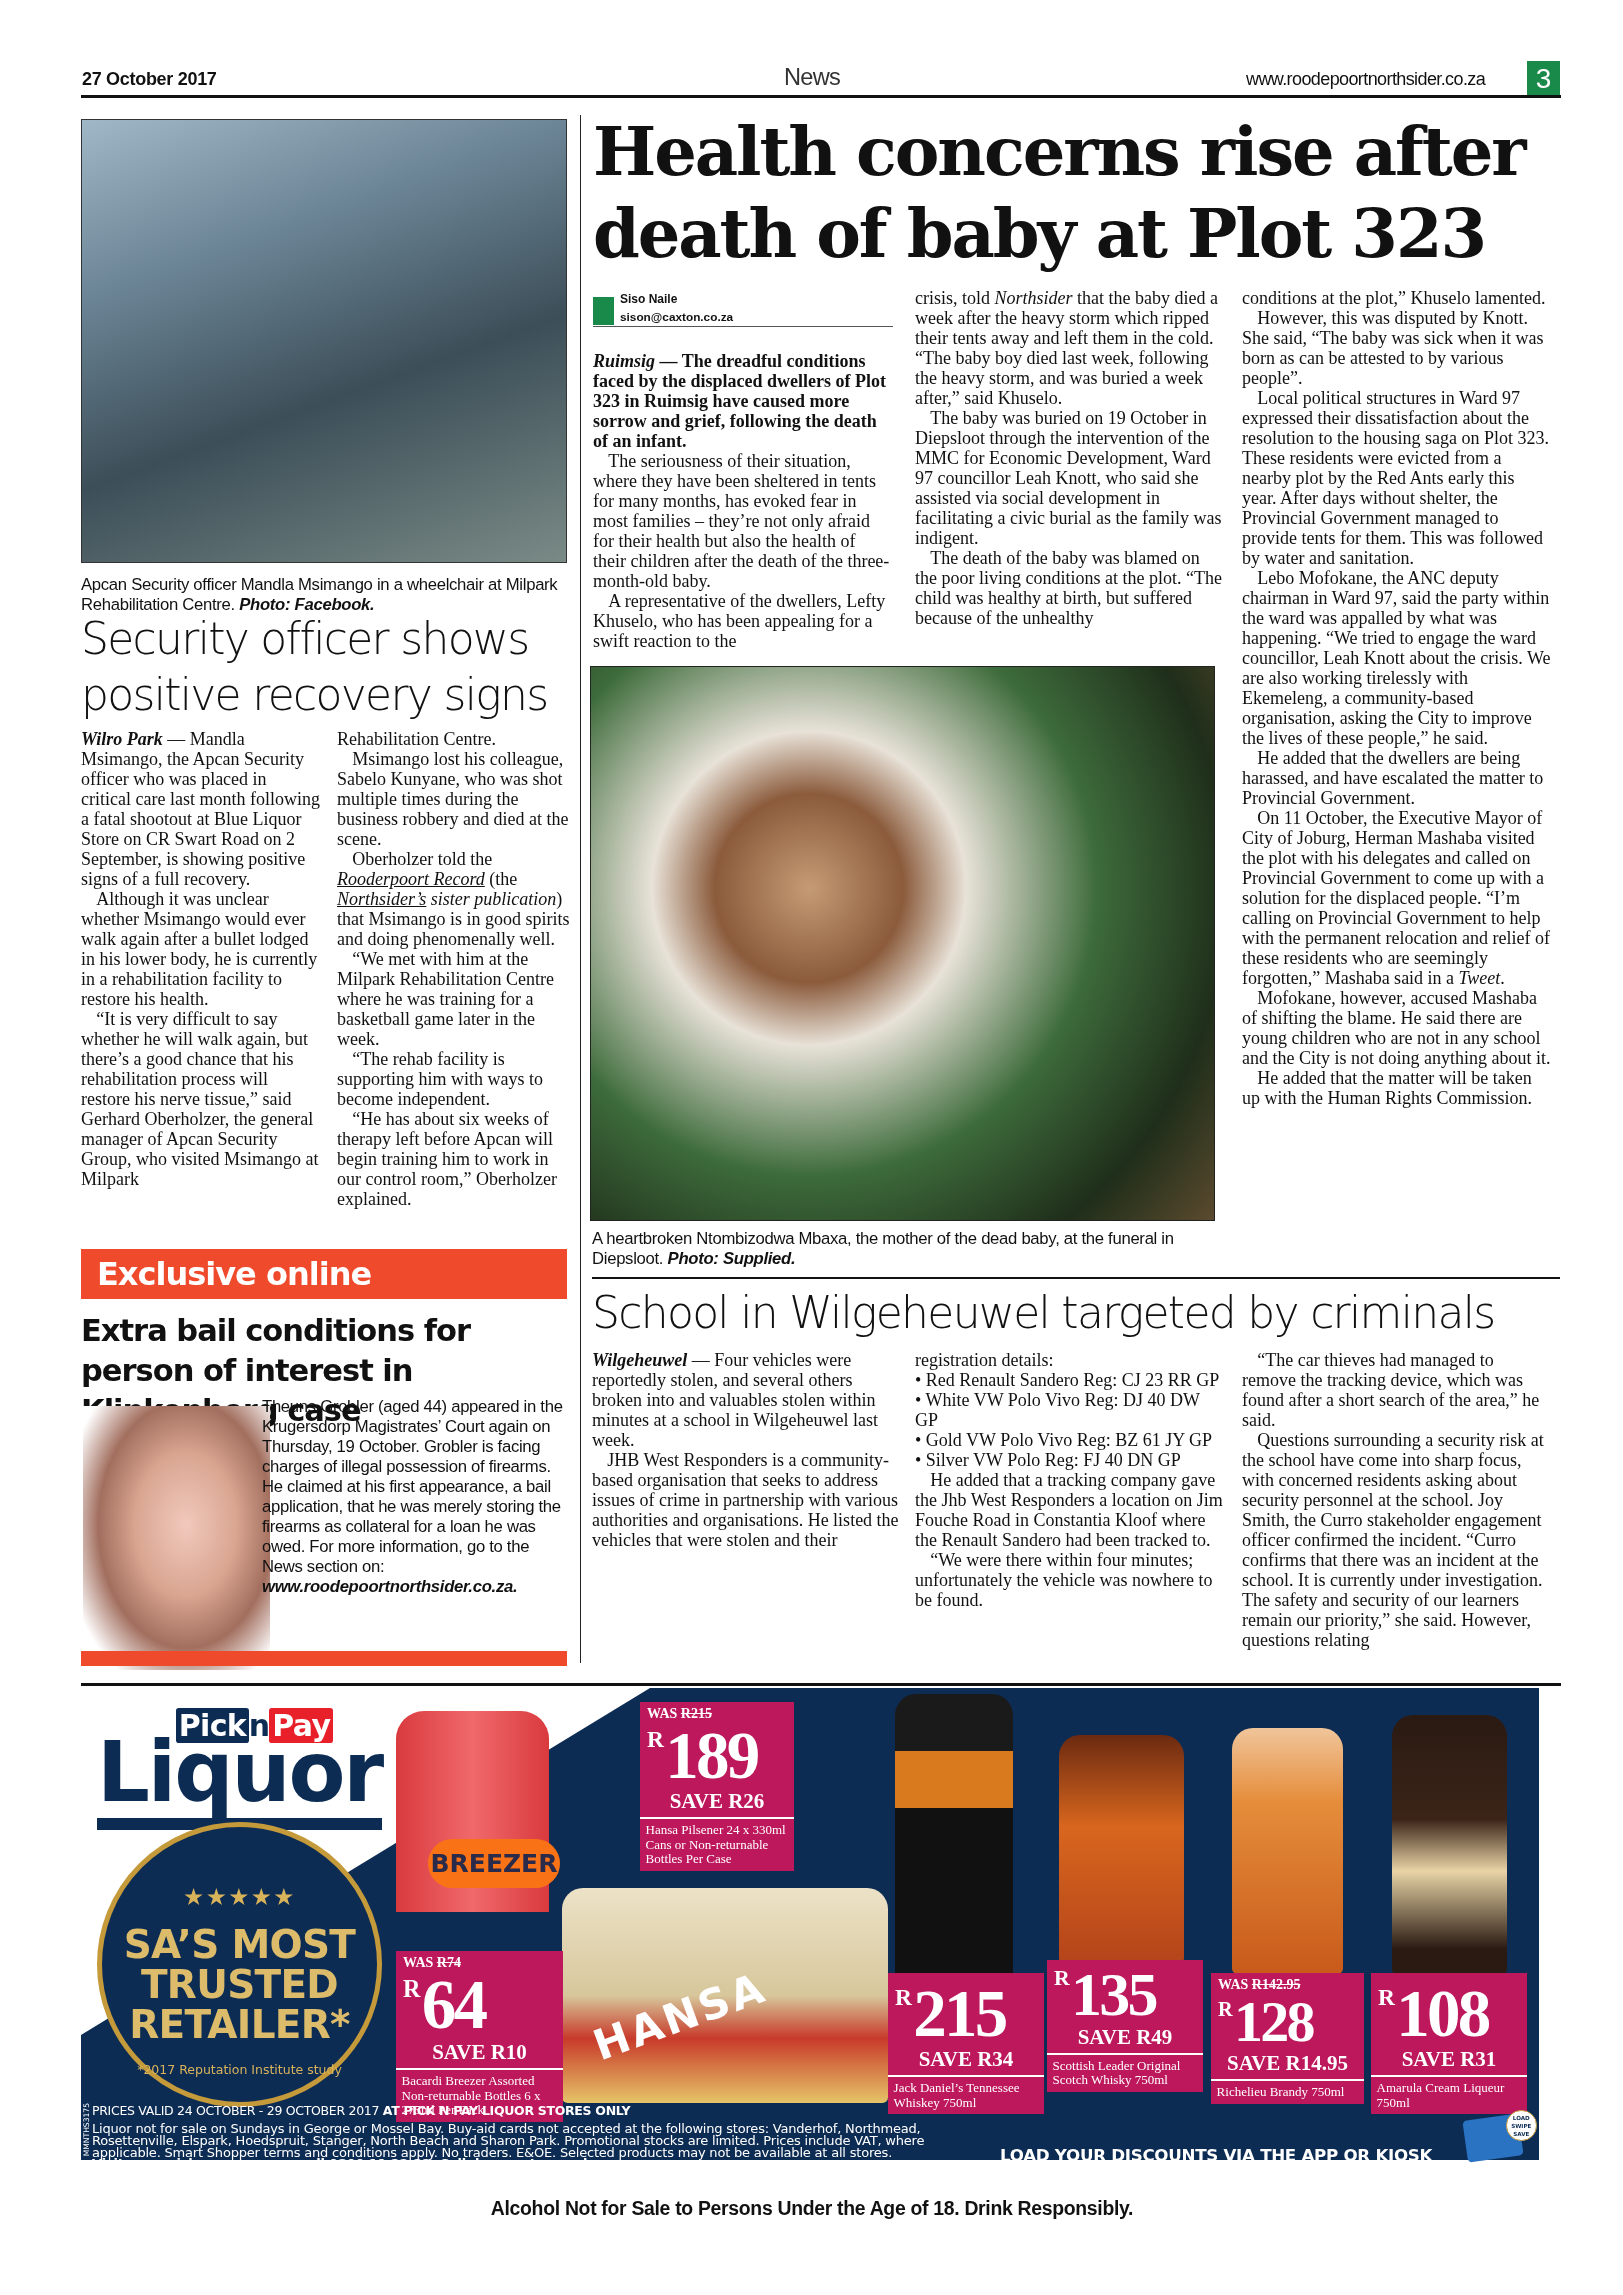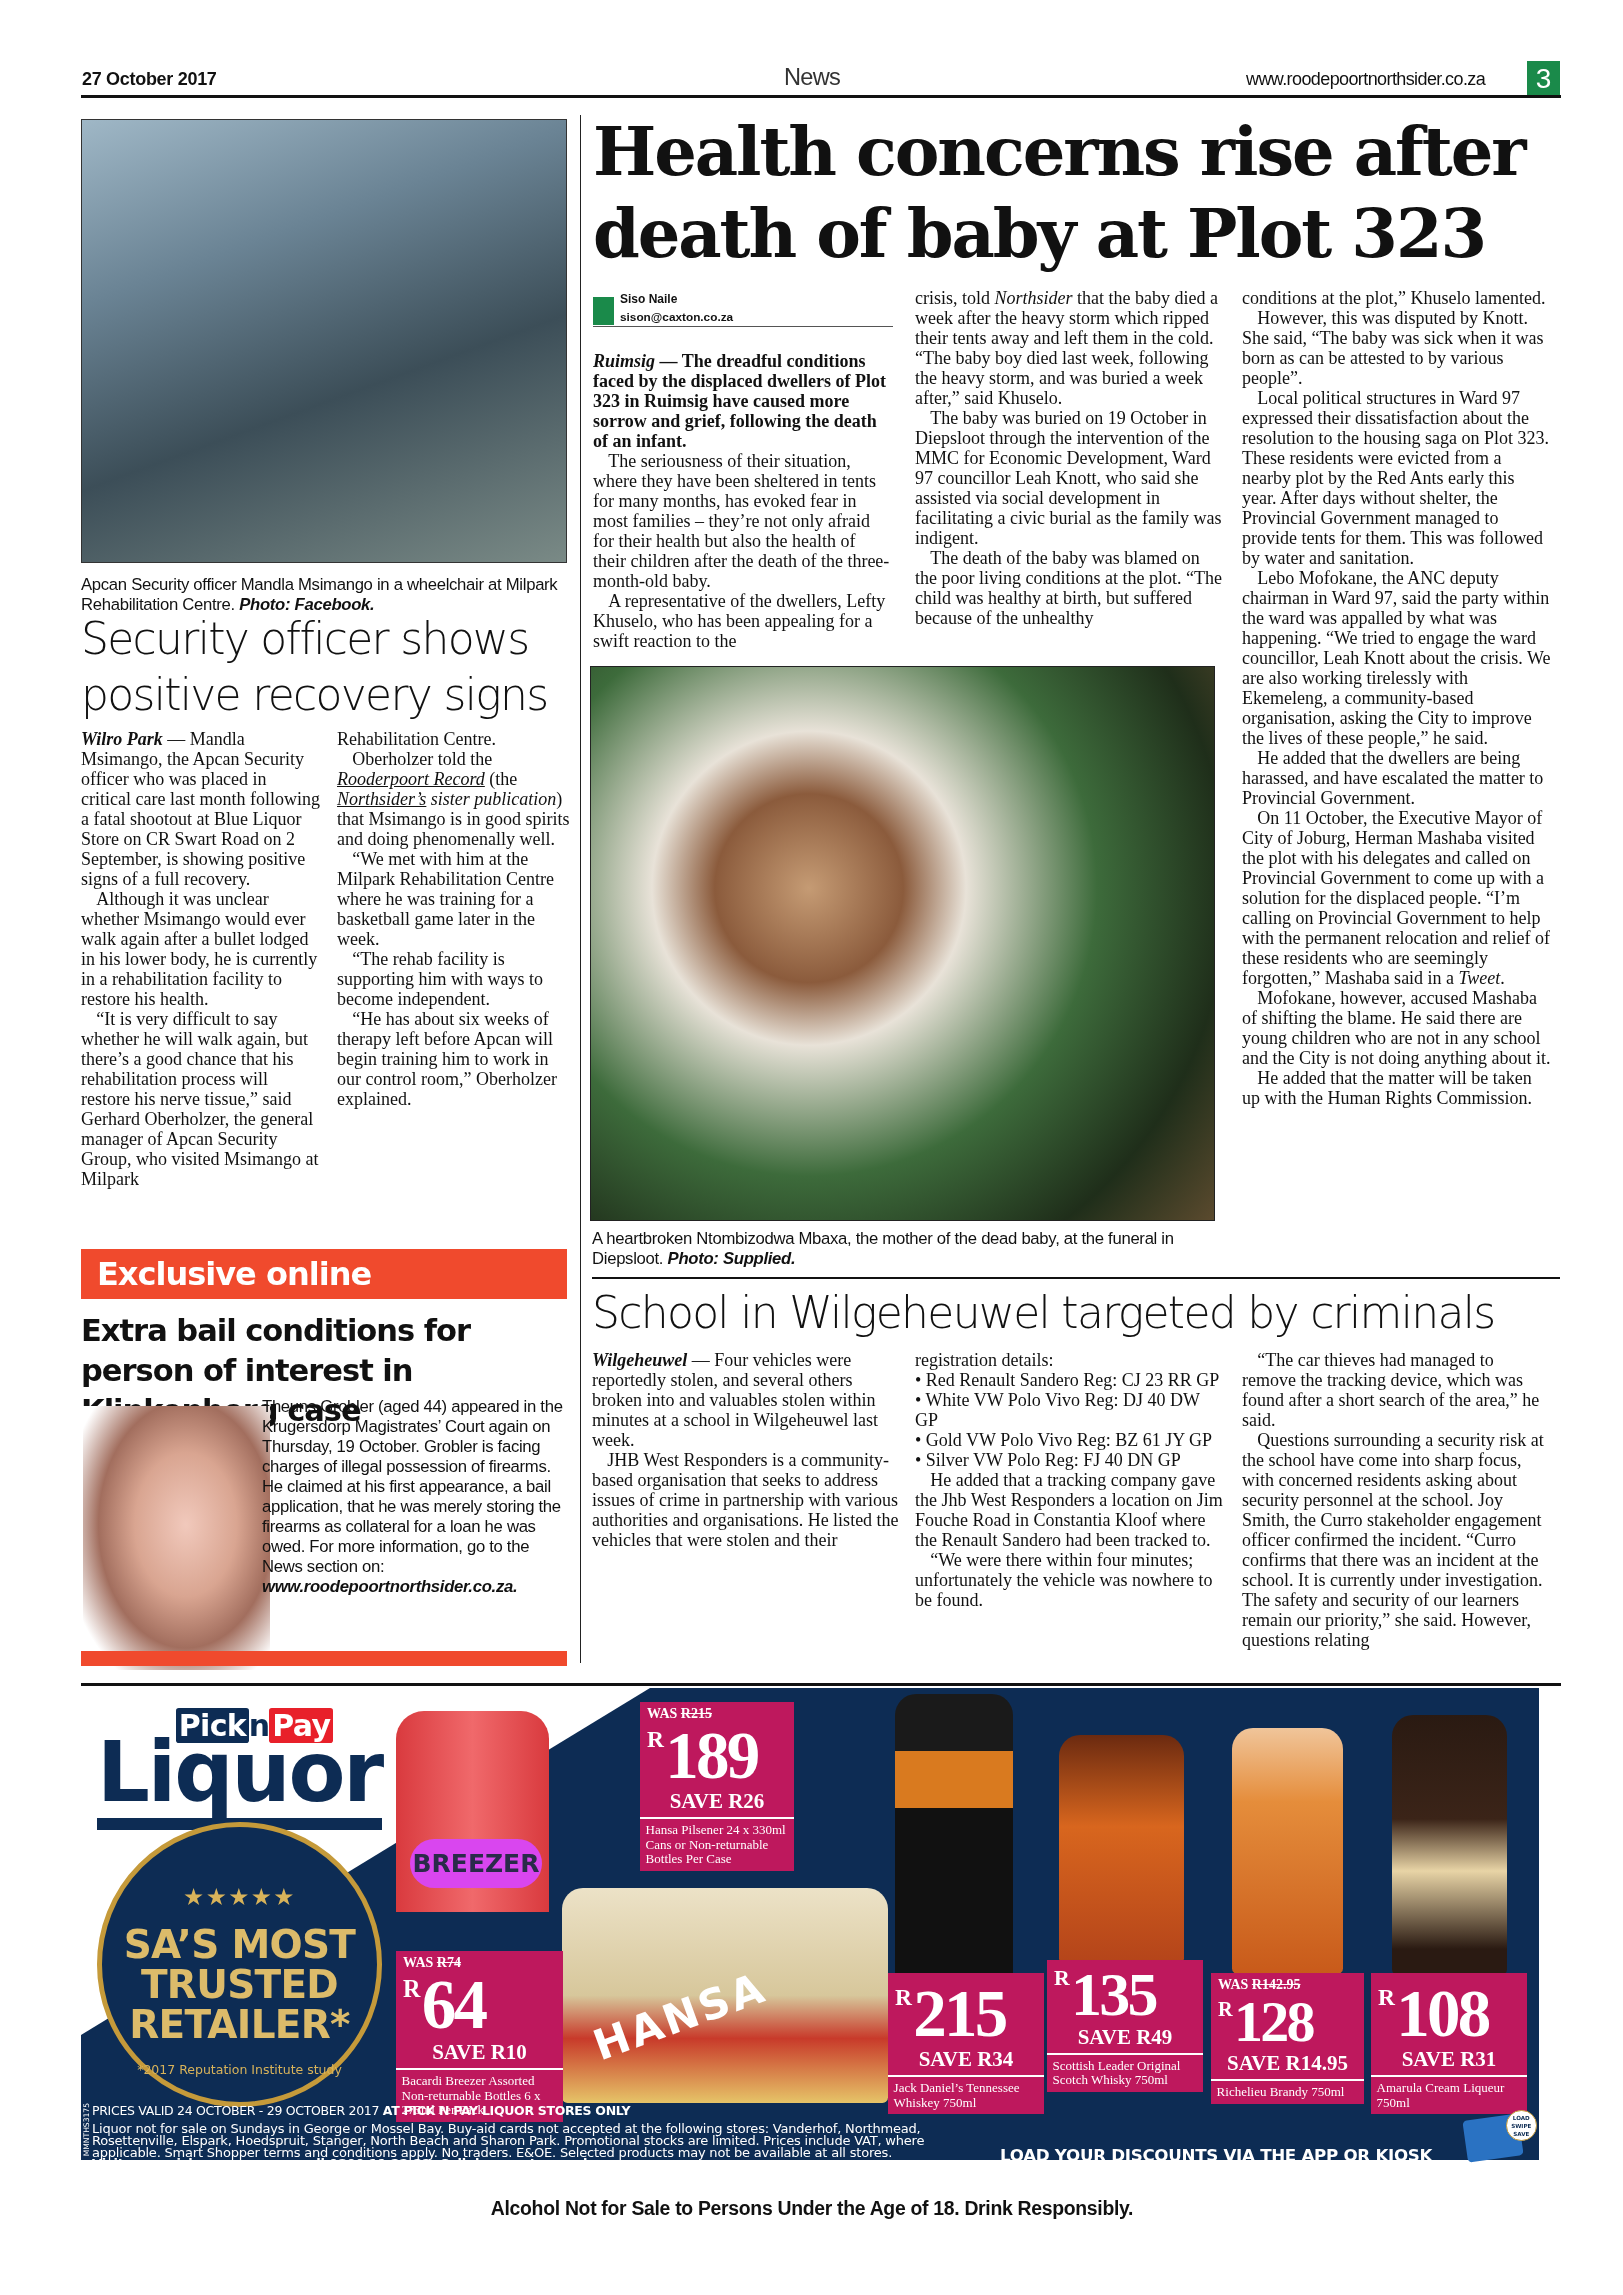--- a/index.html
+++ b/index.html
@@ -88,21 +88,21 @@
 
   .tag-hansa { left: 640px; top: 1702px; width: 154px; }
   .tag-breezer { left: 396px; top: 1951px; width: 167px; }
   .tag-jd { left: 888px; top: 1973px; width: 156px; }
   .tag-sl { left: 1047px; top: 1960px; width: 156px; }
   .tag-rich { left: 1211px; top: 1973px; width: 153px; }
   .tag-ama { left: 1371px; top: 1973px; width: 156px; }
 
   .bottle { border-radius: 21px 21px 5.6px 5.6px; }
   .b-breezer { left: 396px; top: 1711px; width: 153px; height: 201px; background: linear-gradient(90deg,#d93a3e,#f0696b,#d93a3e); border-radius: 28px 28px 0 0; }
-  .b-breezer-label { left: 410px; top: 1839px; width: 132px; height: 49px; background: #d946ef; border-radius: 28px; font-family: "DejaVu Sans", sans-serif; font-weight: bold; font-size: 25px; color: #2a2a4a; text-align: center; line-height: 49px; }
+  .b-breezer-label { left: 428px; top: 1839px; width: 132px; height: 49px; background: #f97316; border-radius: 28px; font-family: "DejaVu Sans", sans-serif; font-weight: bold; font-size: 25px; color: #2a2a4a; text-align: center; line-height: 49px; }
   .b-hansa { left: 562px; top: 1888px; width: 326px; height: 215px; background: linear-gradient(180deg,#ece2c7,#d7c79b 50%,#c83a2a 70%,#e6c468 100%); border-radius: 21px 21px 5.6px 5.6px; }
   .b-hansa-label { left: 590px; top: 1992px; font-family: "DejaVu Sans", sans-serif; font-weight: bold; font-size: 42px; color: #fff; transform: rotate(-20deg); letter-spacing: 2.8px; }
   .b-jd { left: 895px; top: 1694px; width: 118px; height: 285px; background: linear-gradient(180deg,#1a1a1a 0 20%,#d97a1f 20% 40%,#111 40% 100%); }
   .b-sl { left: 1059px; top: 1735px; width: 125px; height: 229px; background: linear-gradient(180deg,#6b2a10,#d8661e 40%,#b4441a); }
   .b-rich { left: 1232px; top: 1728px; width: 111px; height: 246px; background: linear-gradient(180deg,#f0c59a,#e58d3b 30%,#c85a1a); }
   .b-ama { left: 1392px; top: 1715px; width: 115px; height: 260px; background: linear-gradient(180deg,#2a1a12,#3b2418 40%,#e8d4a6 60%,#2a1a12 90%); }
 
   .ad-fine-head { left: 92px; top: 2103px; font-family: "DejaVu Sans", sans-serif; font-size: 12.5px; color: #fff; letter-spacing: -0.3px; }
   .ad-fine { left: 92px; top: 2123px; width: 902px; font-family: "DejaVu Sans", sans-serif; font-size: 13px; line-height: 11.8px; color: #fff; letter-spacing: -0.2px; }
   .ad-load { left: 1000px; top: 2145px; font-family: "DejaVu Sans", sans-serif; font-weight: bold; font-size: 16.7px; color: #fff; letter-spacing: -0.3px; }
@@ -168,20 +168,21 @@
 <h2 class="abs left-hl">Security officer shows positive recovery signs</h2>
 
 <div class="abs body l1">
   <p class="noind"><b class="it">Wilro Park</b> <span>— Mandla Msimango, the Apcan Security officer who was placed in critical care last month following a fatal shootout at Blue Liquor Store on CR Swart Road on 2 September, is showing positive signs of a full recovery.</span></p>
   <p>Although it was unclear whether Msimango would ever walk again after a bullet lodged in his lower body, he is currently in a rehabilitation facility to restore his health.</p>
   <p>“It is very difficult to say whether he will walk again, but there’s a good chance that his rehabilitation process will restore his nerve tissue,” said Gerhard Oberholzer, the general manager of Apcan Security Group, who visited Msimango at Milpark</p>
 </div>
 
 <div class="abs body l2">
   <p class="noind">Rehabilitation Centre.</p>
+  <p>Msimango lost his colleague, Sabelo Kunyane, who was shot multiple times during the business robbery and died at the scene.</p>
   <p><span>Oberholzer told the </span><span class="it u">Rooderpoort Record</span><span> (the </span><span class="it u">Northsider’s</span><span class="it"> sister publication</span><span>) that Msimango is in good spirits and doing phenomenally well.</span></p>
   <p>“We met with him at the Milpark Rehabilitation Centre where he was training for a basketball game later in the week.</p>
   <p>“The rehab facility is supporting him with ways to become independent.</p>
   <p>“He has about six weeks of therapy left before Apcan will begin training him to work in our control room,” Oberholzer explained.</p>
 </div>
 
 <div class="abs exc-bar"></div>
 <div class="abs exc-label">Exclusive online</div>
 <h3 class="abs exc-hl">Extra bail conditions for person of interest in Klinkenberg case</h3>
 <div class="abs photo photo3"></div>

